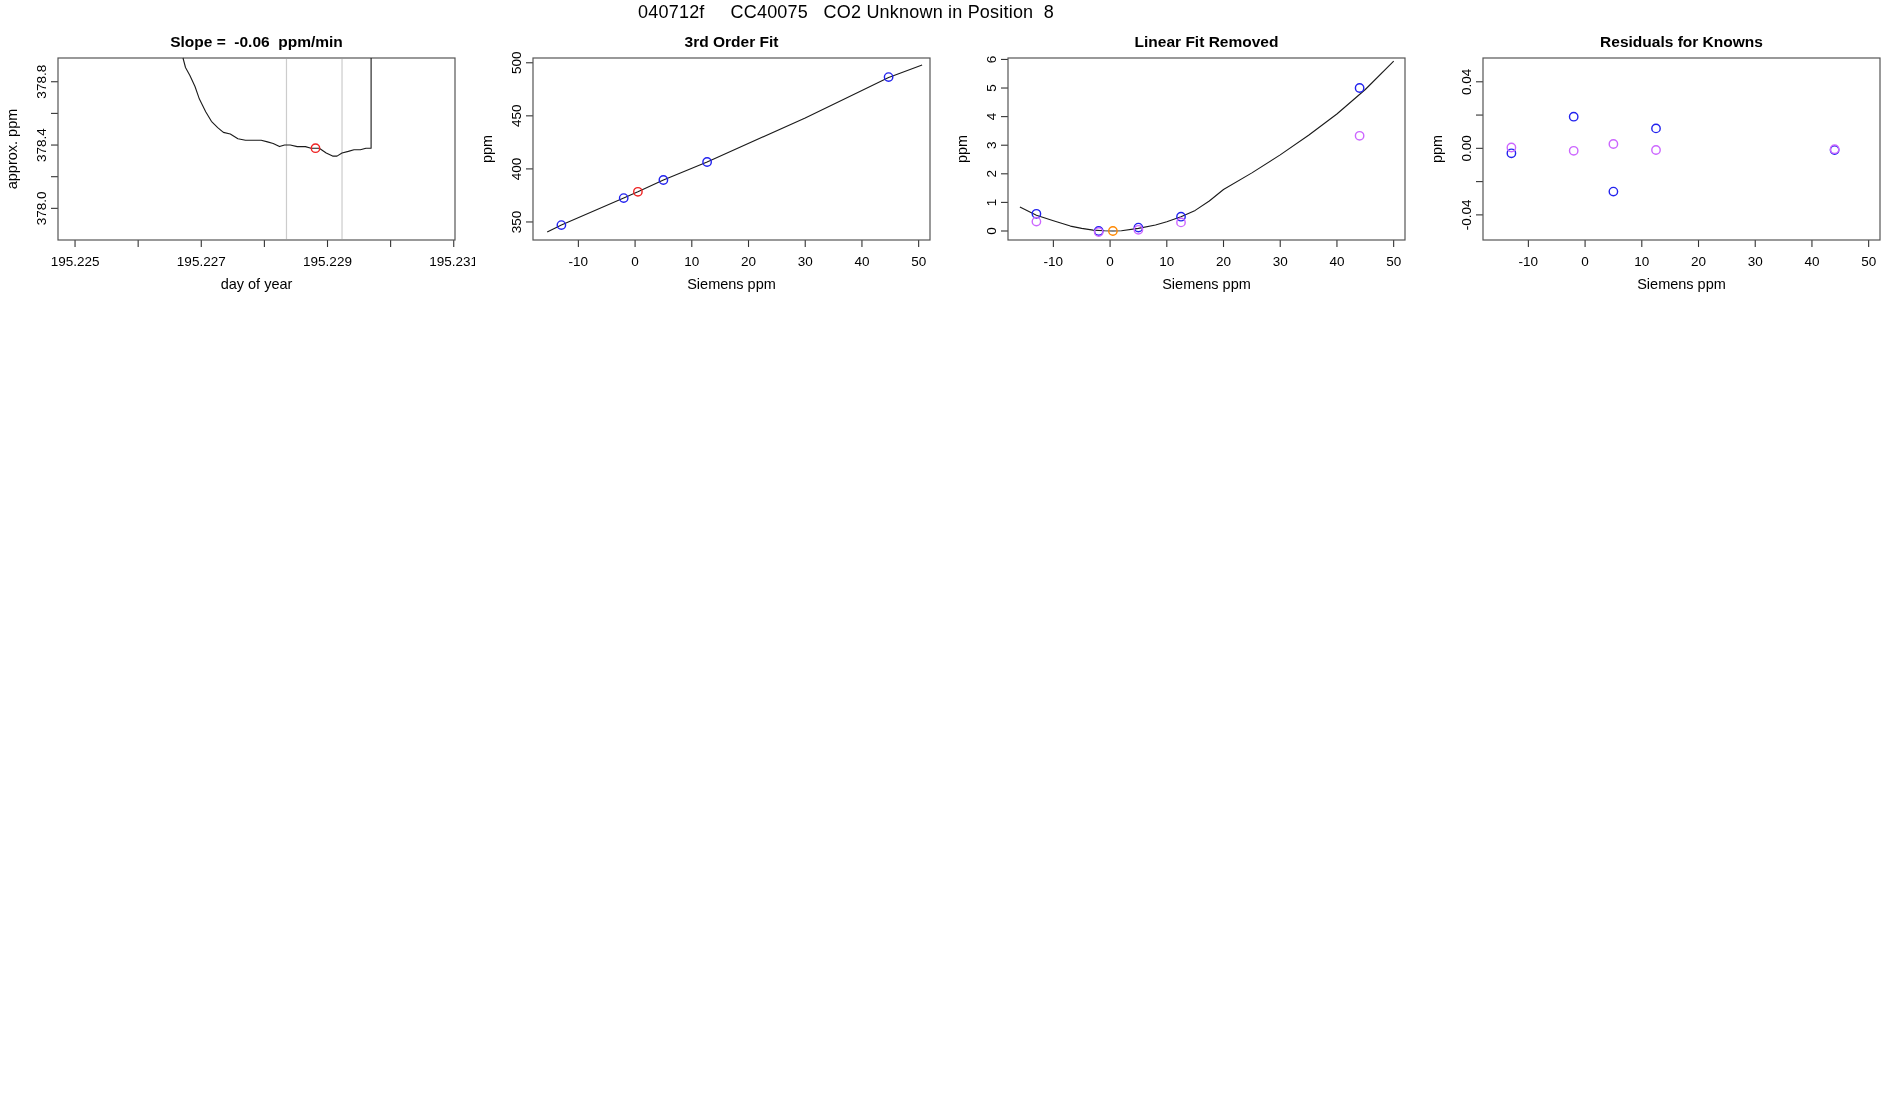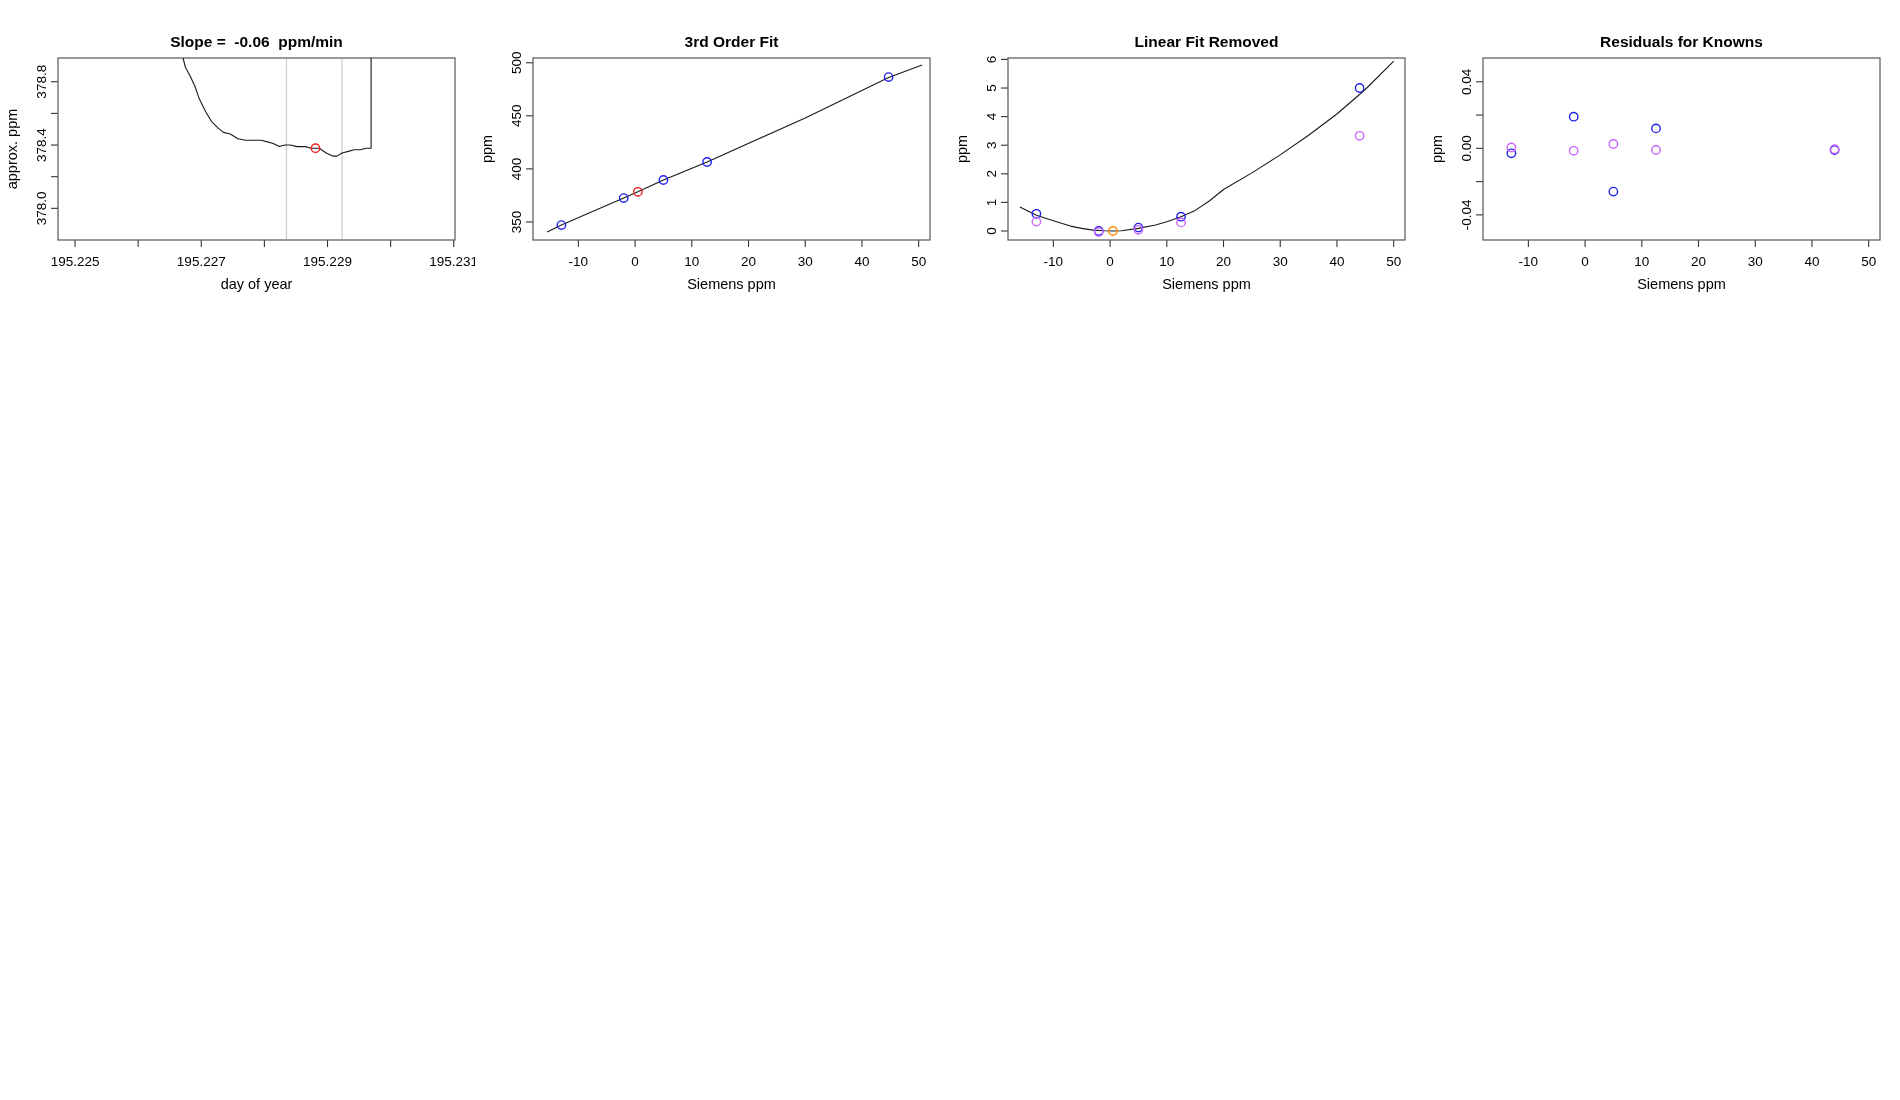--- a/index.html
+++ b/index.html
@@ -7,20 +7,21 @@
   .figure{position:relative;width:1900px;height:1100px;background:#fff;overflow:hidden;}
   .main-title{position:absolute;top:2px;left:846px;transform:translateX(-50%);
               font-size:18px;color:#000;white-space:pre;letter-spacing:0.2px;}
   .panel{position:absolute;top:0;}
   svg text{white-space:pre;}
 </style>
 </head>
 <body>
 
 <div class="figure">
+  <div class="main-title">040712f     CC40075   CO2 Unknown in Position  8</div>
   <svg class="panel" style="left:0px" width="475" height="300">
       <line x1="286.48012718652285" x2="286.48012718652285" y1="59" y2="239" stroke="#cccccc" stroke-width="1.2"></line>
       <line x1="342.02225755181195" x2="342.02225755181195" y1="59" y2="239" stroke="#cccccc" stroke-width="1.2"></line>
       <line x1="75.04133545310872" x2="75.04133545310872" y1="240" y2="247" stroke="#333333" stroke-width="1.1"></line>
       <text x="75.04133545310872" y="266" text-anchor="middle" font-size="13.5" fill="#000000">195.225</text>
       <line x1="138.15739268704402" x2="138.15739268704402" y1="240" y2="247" stroke="#333333" stroke-width="1.1"></line>
       <line x1="201.27344992097932" x2="201.27344992097932" y1="240" y2="247" stroke="#333333" stroke-width="1.1"></line>
       <text x="201.27344992097932" y="266" text-anchor="middle" font-size="13.5" fill="#000000">195.227</text>
       <line x1="264.38950715491467" x2="264.38950715491467" y1="240" y2="247" stroke="#333333" stroke-width="1.1"></line>
       <line x1="327.5055643888499" x2="327.5055643888499" y1="240" y2="247" stroke="#333333" stroke-width="1.1"></line>

